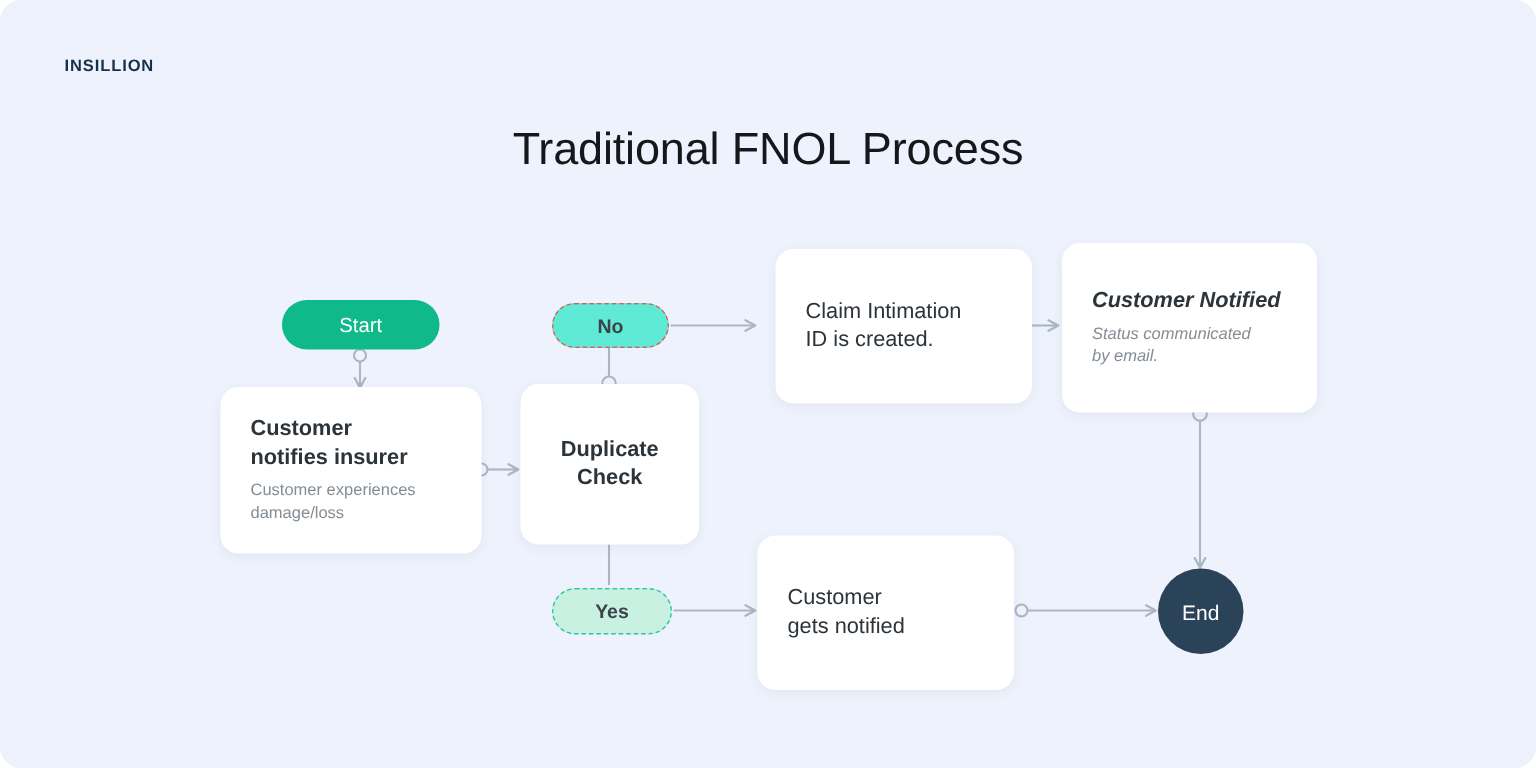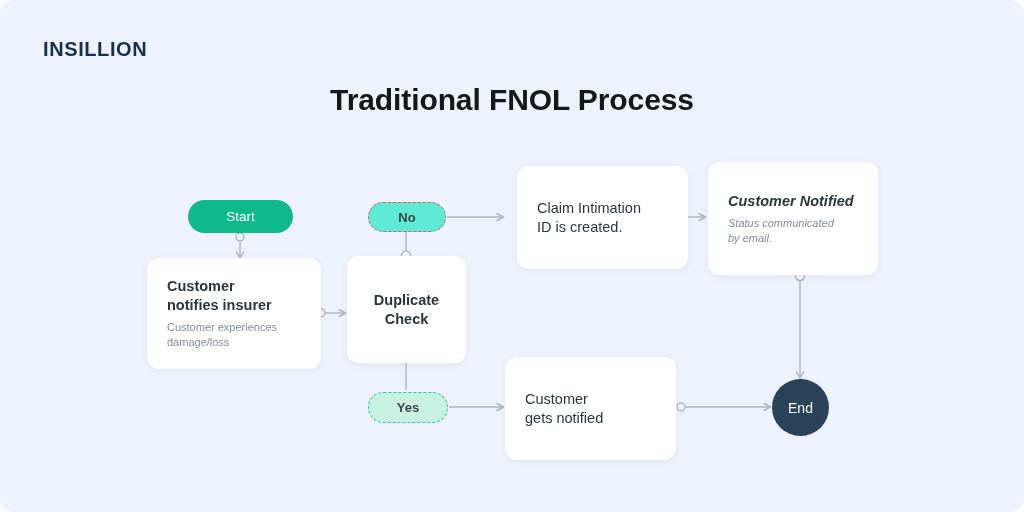--- a/index.html
+++ b/index.html
@@ -21,35 +21,35 @@
     border-radius: 14px;
     overflow: hidden;
     box-sizing: border-box;
   }
 
   
   #brand {
     position: absolute;
     left: 43px;
     top: 38px;
-    font-size: 20px;
+    font-size: 11px;
     font-weight: bold;
     letter-spacing: 0.6px;
     color: #16304a;
   }
 
   
   #title {
     position: absolute;
     left: 0;
     top: 83px;
     width: 1024px;
     text-align: center;
     font-size: 30px;
-    font-weight: bold;
+    font-weight: normal;
     color: #15171a;
     letter-spacing: -0.1px;
   }
 
   
   #wires {
     position: absolute;
     left: 0;
     top: 0;
     width: 1024px;

